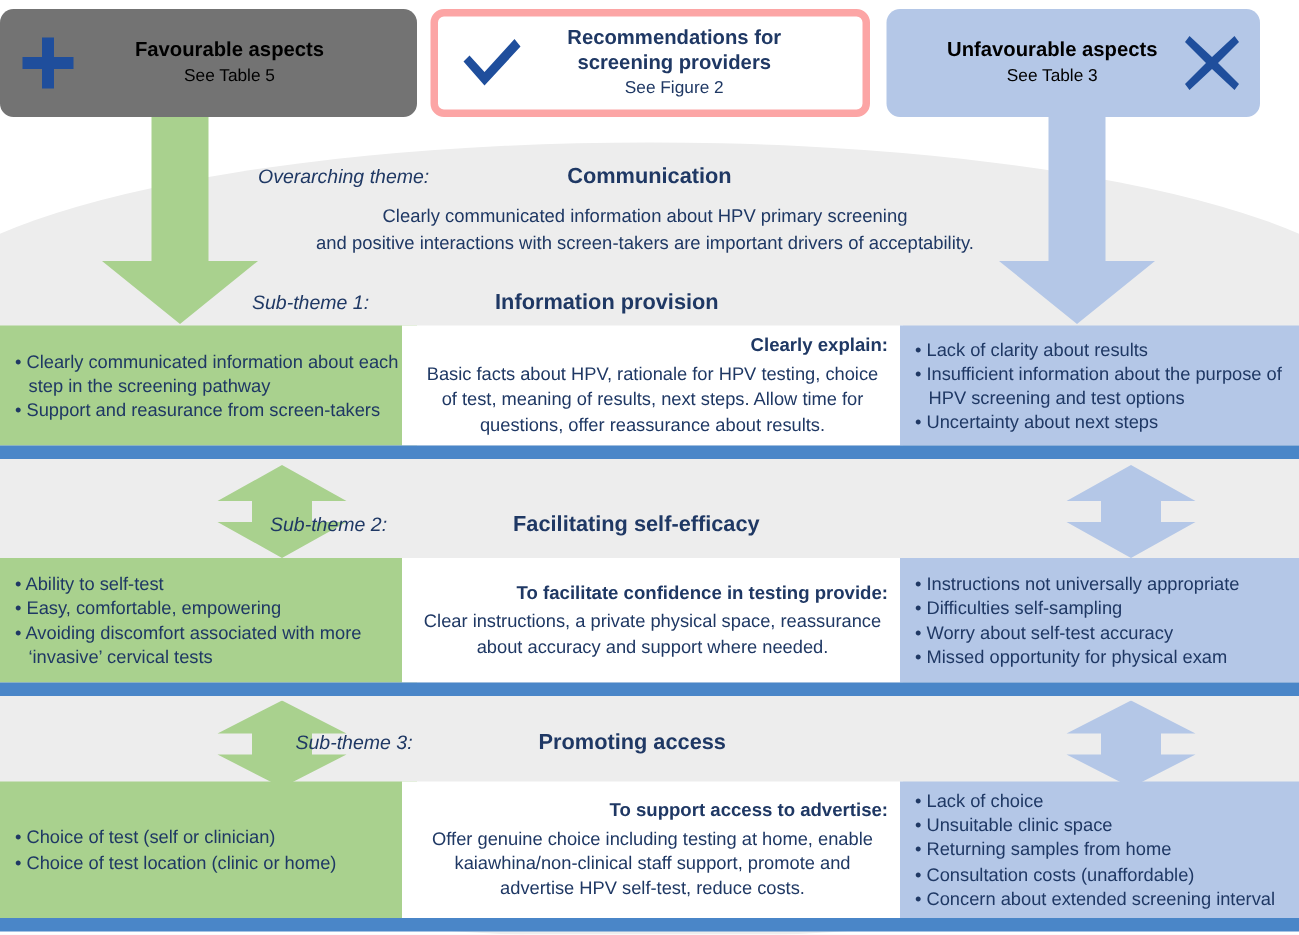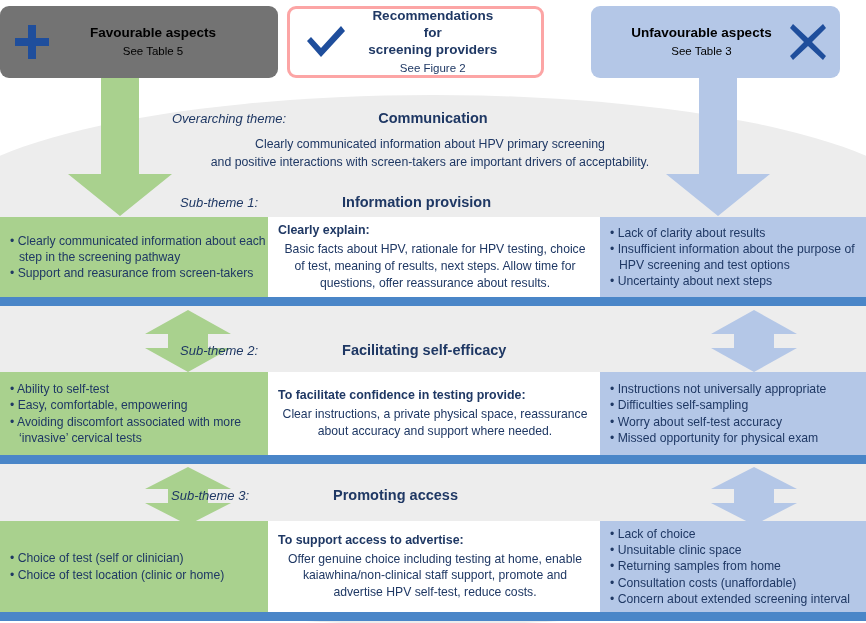--- a/index.html
+++ b/index.html
@@ -35,21 +35,21 @@
   .hdr {
     position: absolute;
     top: 6px;
     height: 72px;
     border-radius: 9px;
     display: flex;
     align-items: center;
     z-index: 6;
   }
   .hdr-left  { left: 0px;   width: 278px; background: #737373; }
-  .hdr-mid   { left: 287px; width: 257px; background: #ffffff; border: 3px solid #fca5a5; }
+  .hdr-mid   { left: 287px; width: 293px; background: #ffffff; border: 5px solid #fca5a5; }
   .hdr-right { left: 591px; width: 249px; background: #b4c7e7; }
 
   .hdr-icon {
     flex: 0 0 auto;
     color: #1f4e9c;
     display: flex;
     align-items: center;
     justify-content: center;
   }
   .hdr-icon svg { display: block; }
@@ -113,21 +113,21 @@
     color: #1f3864;
     line-height: 1.33;
     padding-left: 9px;
     text-indent: -9px;
     margin-bottom: 0px;
   }
   .bullets li::before { content: "\2022  "; }
 
   .mid-head {
     font-size: 12.4px; font-weight: bold; color: #1f3864;
-    text-align: left; line-height: 1.35; margin-bottom: 2px;
+    text-align: right; line-height: 1.35; margin-bottom: 2px;
   }
   .mid-body {
     font-size: 12.2px; color: #1f3864;
     text-align: center; line-height: 1.38;
   }
 
   
   .divider {
     position: absolute;
     left: 0; width: 866px; height: 9px;
@@ -198,21 +198,21 @@
 
   <div class="theme-row" style="left:172px; top:110px;">
     <span class="theme-label">Overarching theme:</span>
     <span class="theme-name" style="margin-left:92px;">Communication</span>
   </div>
   <div class="overarch-body" style="left:150px; top:136px; width:560px;">
     <div>Clearly communicated information about HPV primary screening</div>
     <div>and positive interactions with screen-takers are important drivers of acceptability.</div>
   </div>
 
-  <div class="theme-row" style="left:180px; top:194px;">
+  <div class="theme-row" style="left:168px; top:194px;">
     <span class="theme-label">Sub-theme 1:</span>
     <span class="theme-name" style="margin-left:84px;">Information provision</span>
   </div>
 
   <div class="row" style="left:0; top:217px; width:815px; height:80px;">
     <div class="cell cell-left">
       <ul class="bullets">
         <li>Clearly communicated information about each step in the screening pathway</li>
         <li>Support and reasurance from screen-takers</li>
       </ul>
@@ -268,21 +268,21 @@
 
   <div class="divider" style="top:455px;"></div>
 
   <svg class="dbl-arrow" style="left:139px; top:467px;" width="98" height="58" viewBox="0 0 98 58">
     <path d="M49 0 L92 22 L69 22 L69 36 L92 36 L49 58 L6 36 L29 36 L29 22 L6 22 Z" fill="#a9d18e"></path>
   </svg>
   <svg class="dbl-arrow" style="left:705px; top:467px;" width="98" height="58" viewBox="0 0 98 58">
     <path d="M49 0 L92 22 L69 22 L69 36 L92 36 L49 58 L6 36 L29 36 L29 22 L6 22 Z" fill="#b4c7e7"></path>
   </svg>
 
-  <div class="theme-row" style="left:171px; top:487px;">
+  <div class="theme-row" style="left:197px; top:487px;">
     <span class="theme-label">Sub-theme 3:</span>
     <span class="theme-name" style="margin-left:84px;">Promoting access</span>
   </div>
 
   <div class="row" style="left:0; top:521px; width:866px; height:91px;">
     <div class="cell cell-left">
       <ul class="bullets">
         <li>Choice of test (self or clinician)</li>
         <li>Choice of test location (clinic or home)</li>
       </ul>

